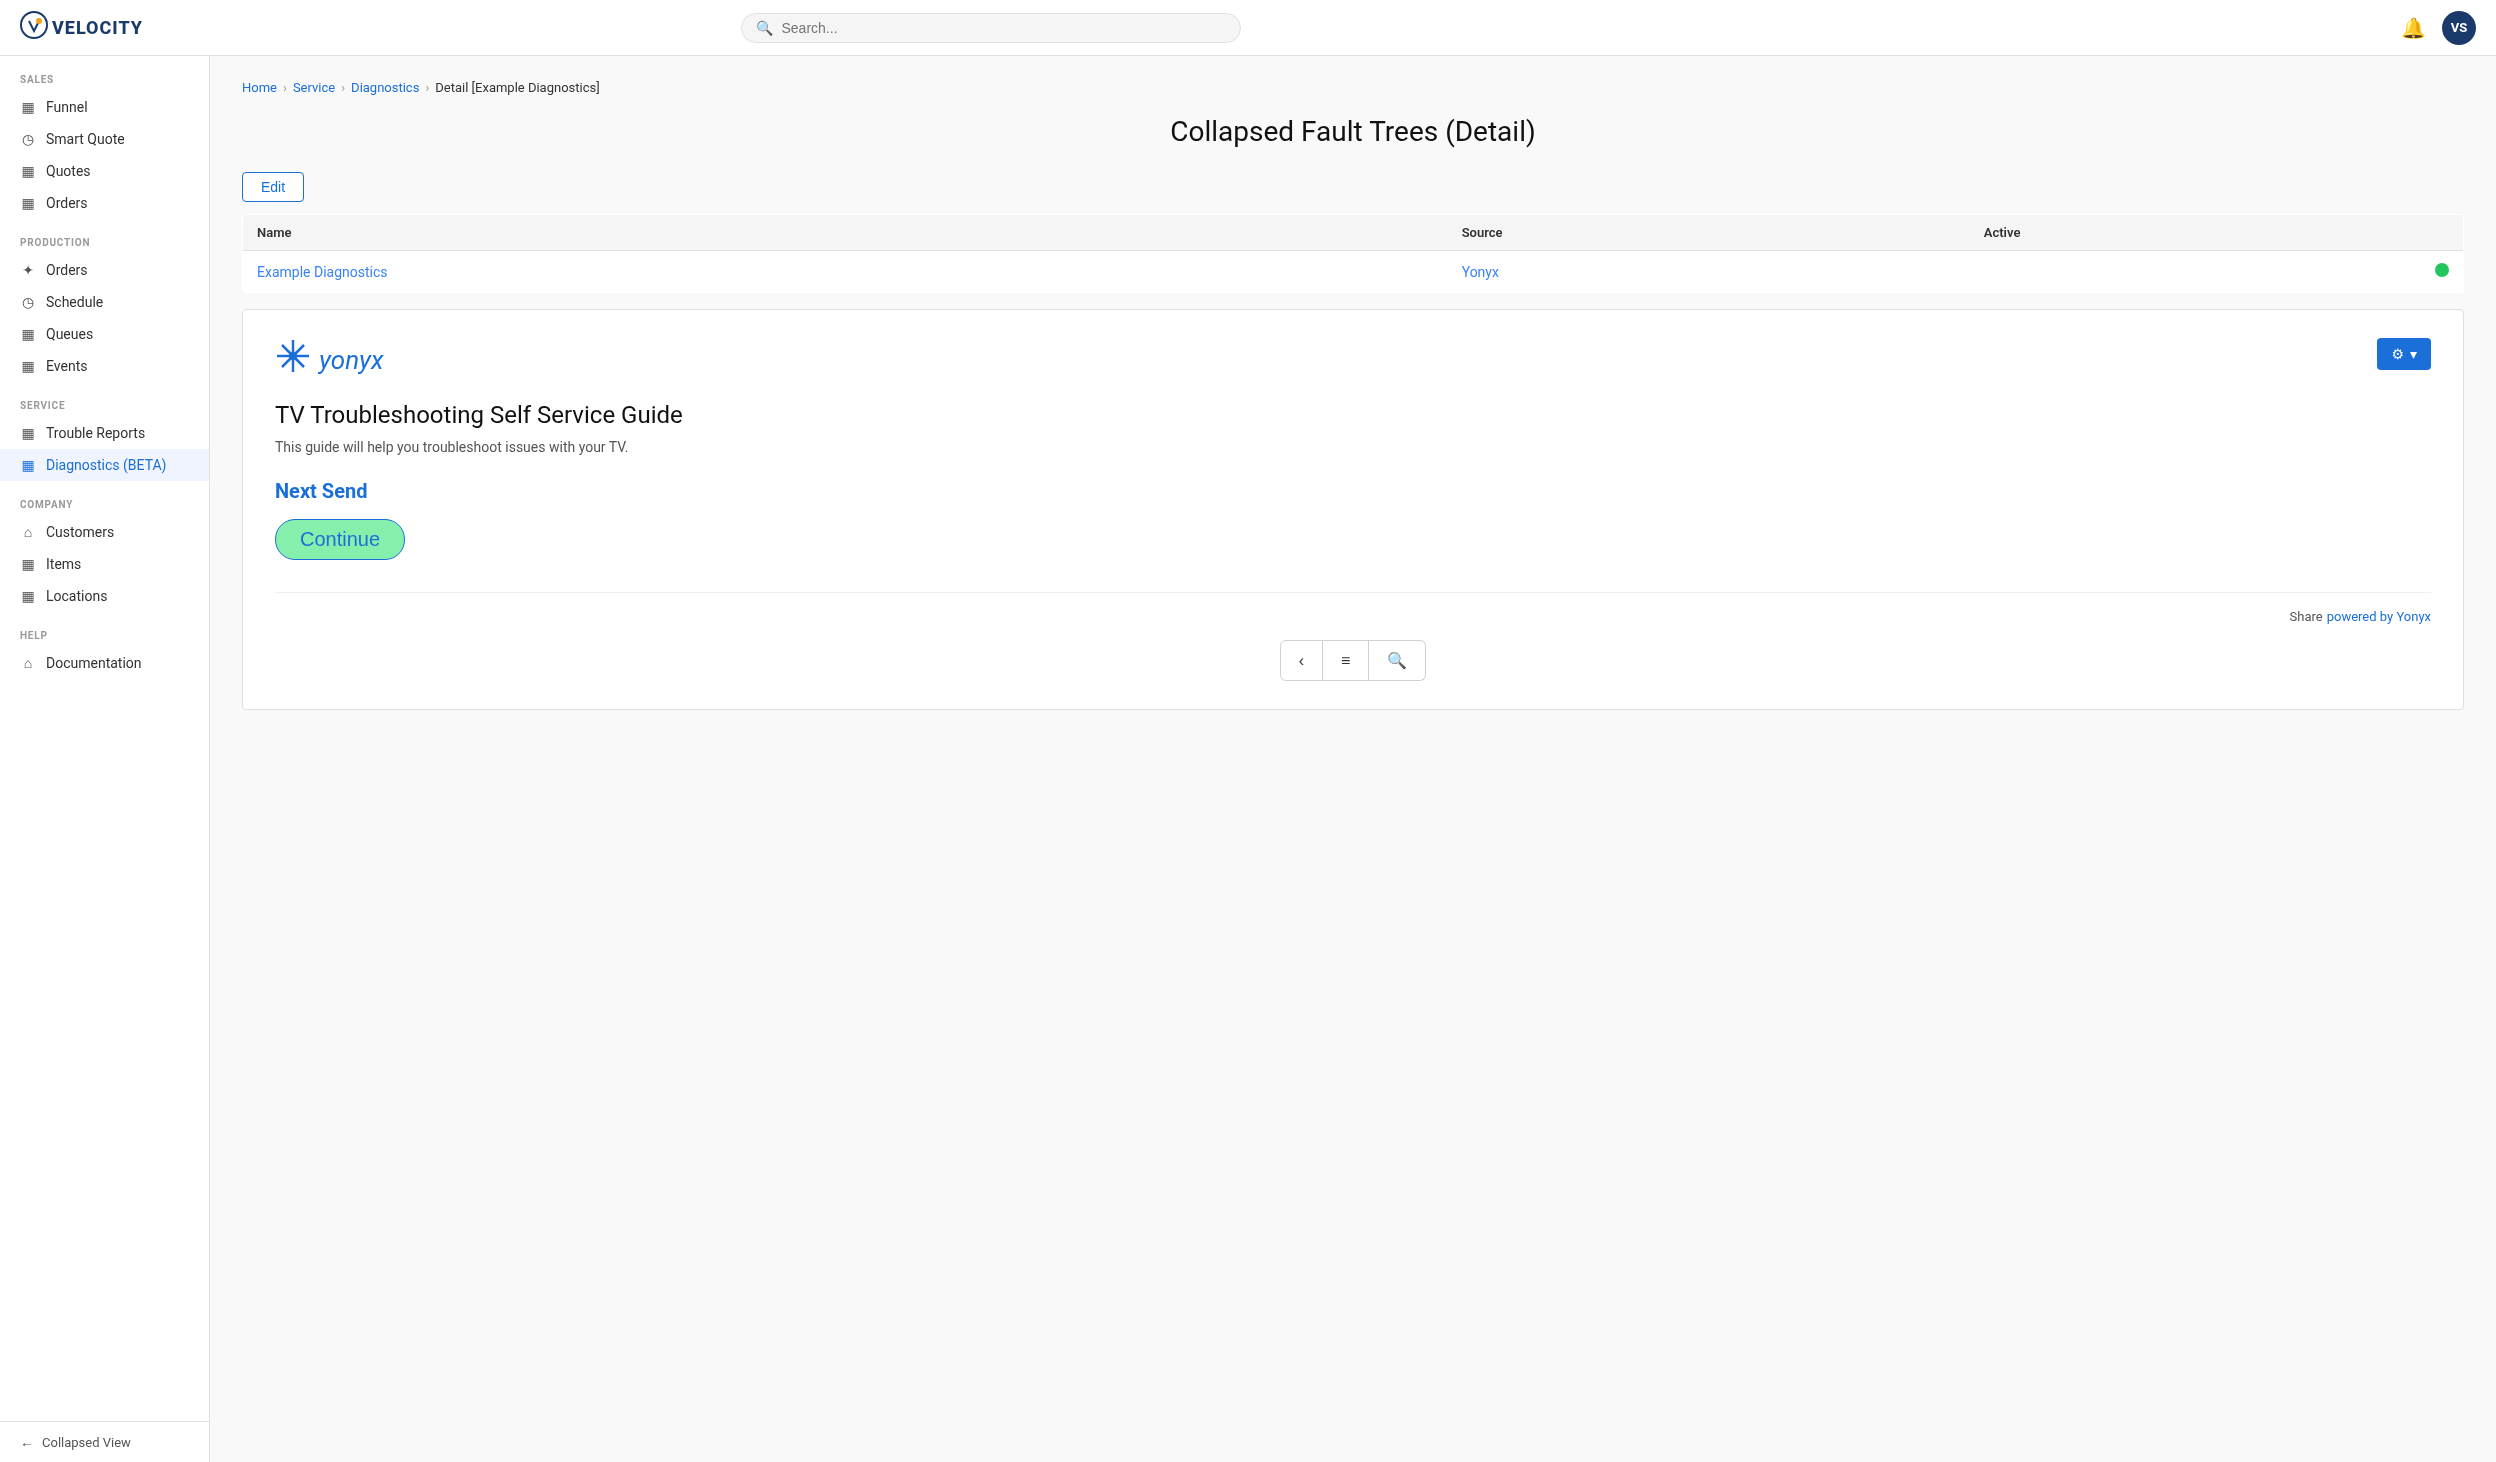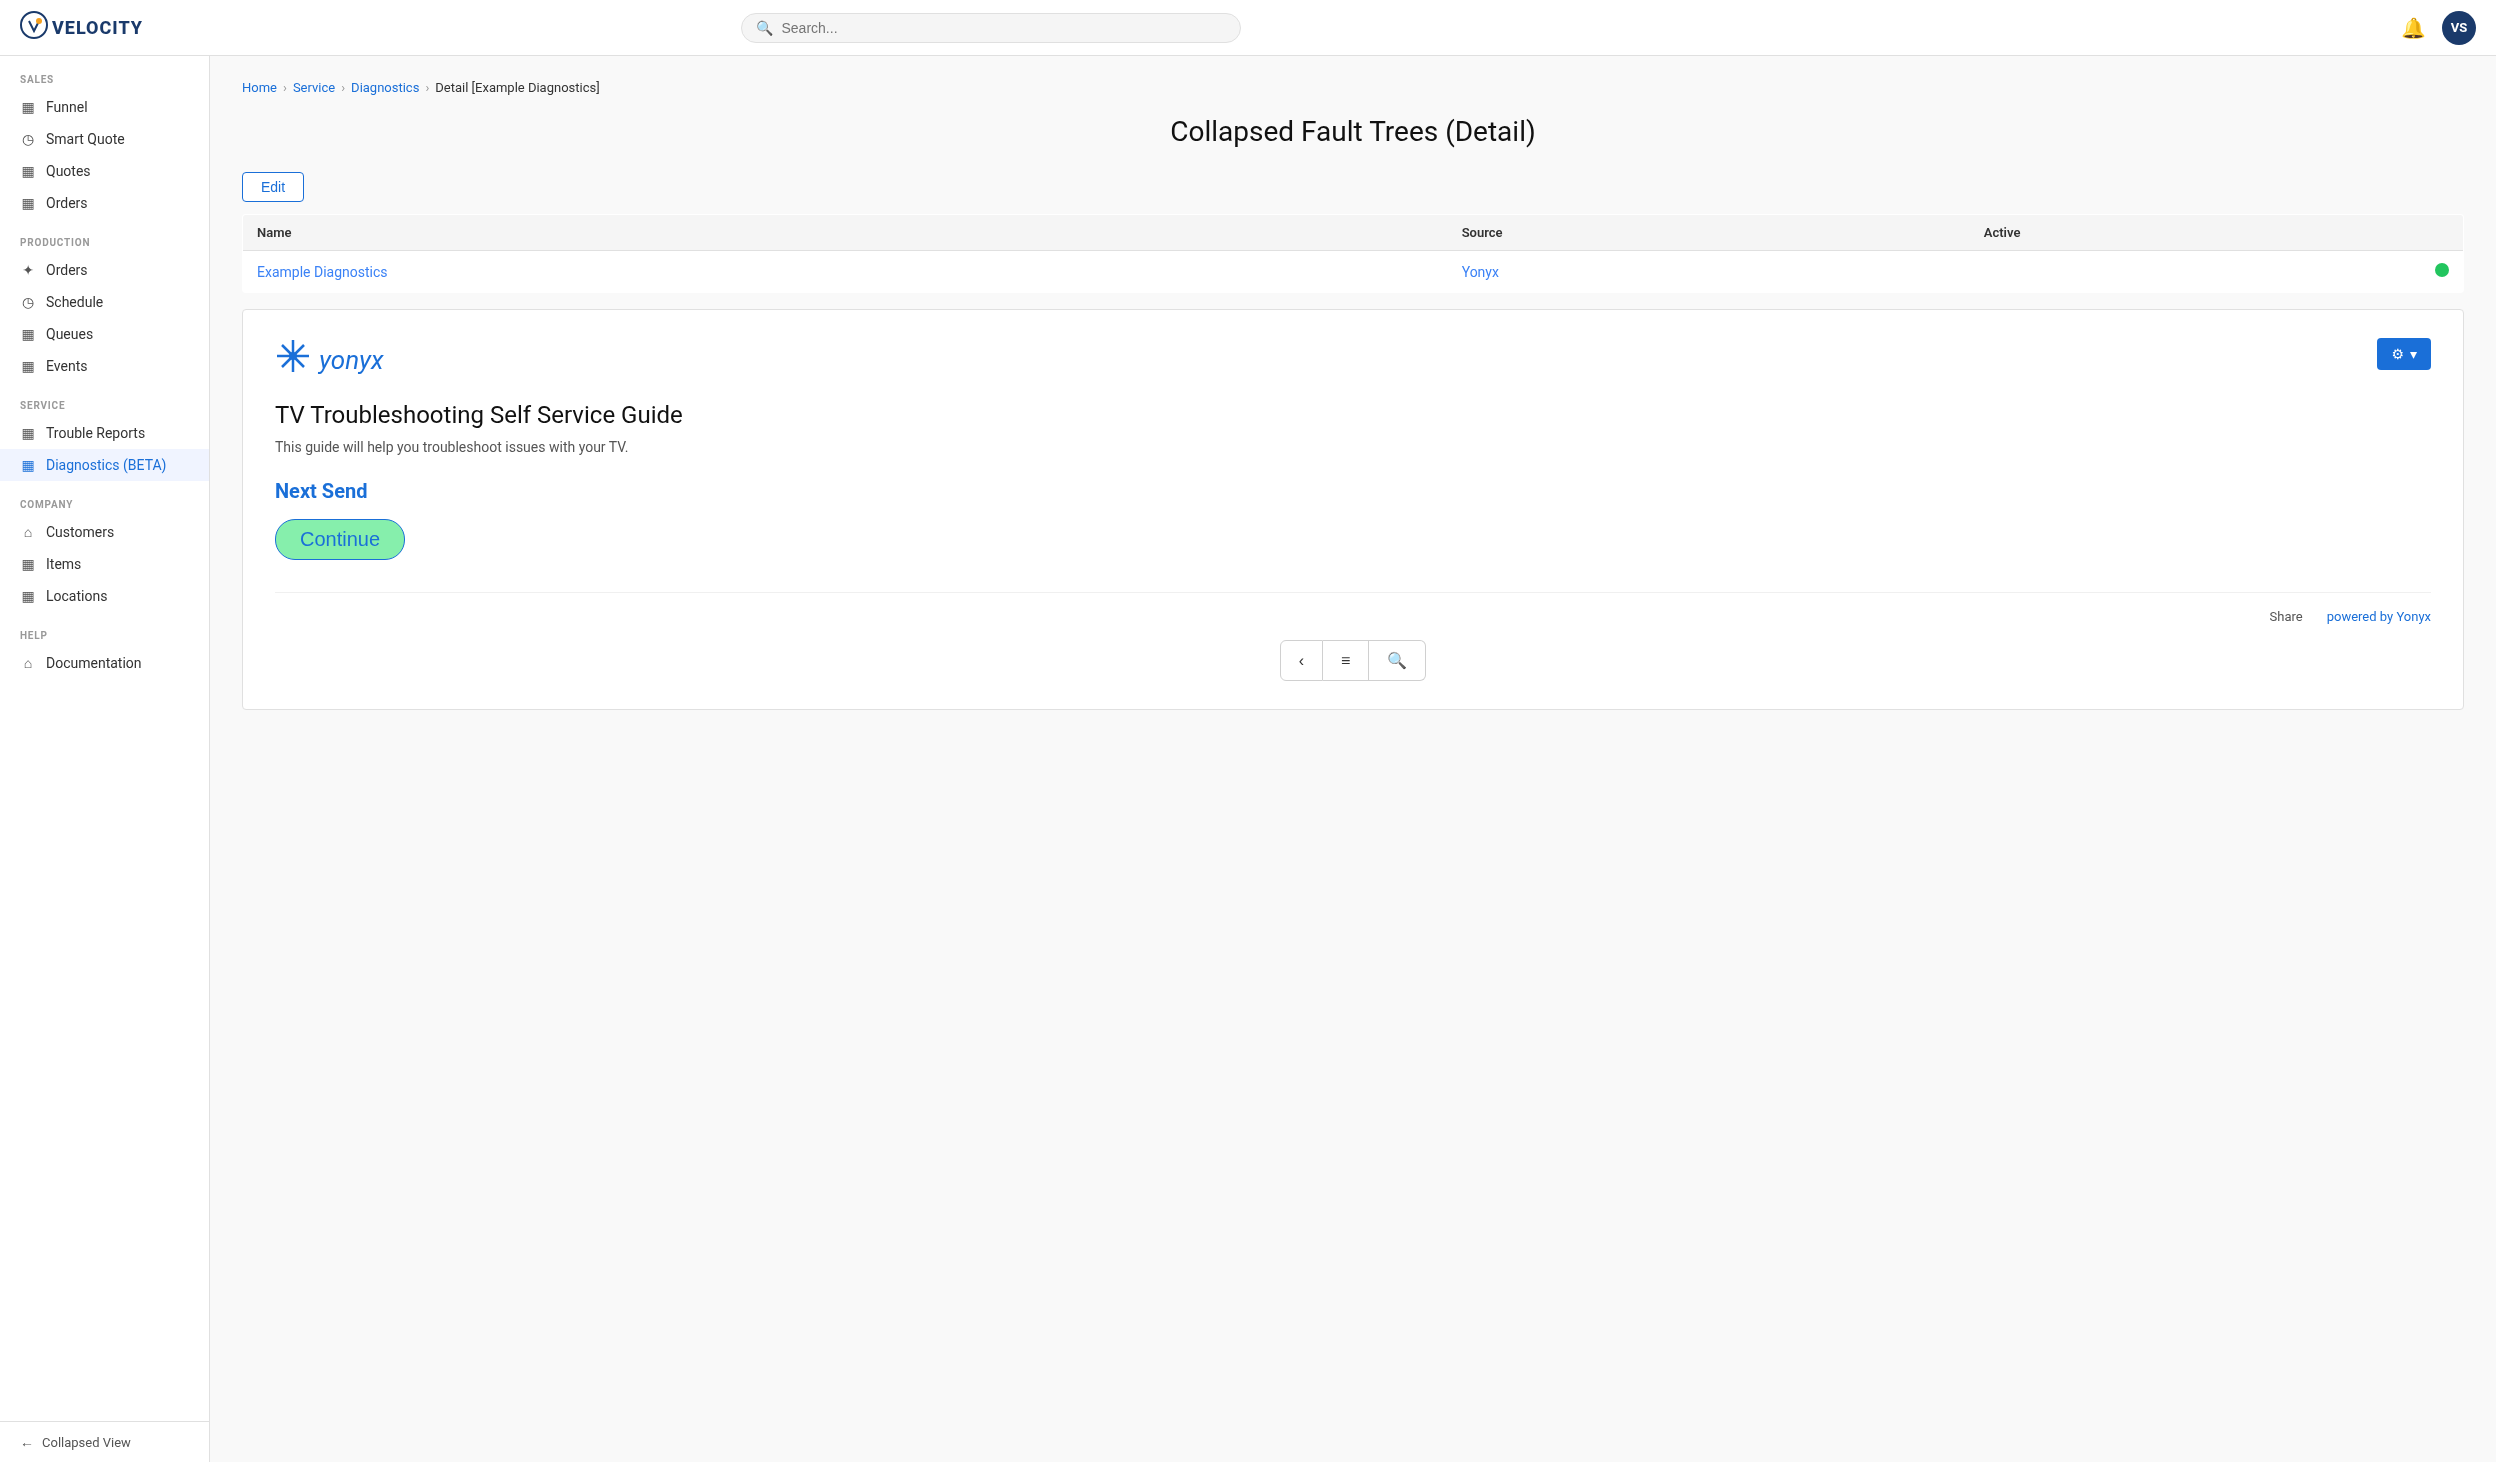--- a/index.html
+++ b/index.html
@@ -62,21 +62,21 @@
     .gear-btn { background: #1a6fd8; color: white; border: none; border-radius: 4px; padding: 8px 14px; cursor: pointer; display: flex; align-items: center; gap: 6px; font-size: 14px; }
 
     .yonyx-title { font-size: 24px; font-weight: 400; color: #111; margin-bottom: 10px; }
     .yonyx-desc { font-size: 14px; color: #555; margin-bottom: 24px; }
     .next-step { font-size: 20px; color: #1a6fd8; margin-bottom: 16px; }
     .continue-btn { border: 1px solid #1a6fd8; color: #1a6fd8; background: #86efac; padding: 8px 24px; border-radius: 20px; font-size: 20px; cursor: pointer; margin-bottom: 32px; display: inline-block; }
 
     .helpful-links { display: flex; flex-direction: column; gap: 10px; margin-bottom: 24px; }
     .helpful-link { color: #1a6fd8; font-size: 14px; text-decoration: none; display: flex; align-items: center; gap: 6px; }
 
-    .yonyx-footer { display: flex; justify-content: flex-end; align-items: center; gap: 24px; border-top: 1px solid #f0f0f0; padding-top: 16px; margin-bottom: 16px; }
+    .yonyx-footer { display: flex; justify-content: flex-end; align-items: center; gap: 4px; border-top: 1px solid #f0f0f0; padding-top: 16px; margin-bottom: 16px; }
     .footer-link { color: #555; font-size: 13px; text-decoration: none; }
     .footer-powered { color: #1a6fd8; font-size: 13px; text-decoration: none; }
 
     .yonyx-nav { display: flex; justify-content: center; gap: 0; }
     .nav-btn { border: 1px solid #d0d0d0; background: white; padding: 10px 18px; font-size: 16px; color: #333; cursor: pointer; }
     .nav-btn:first-child { border-radius: 6px 0 0 6px; }
     .nav-btn:last-child { border-radius: 0 6px 6px 0; }
     .nav-btn:not(:first-child) { border-left: none; }
 
     

